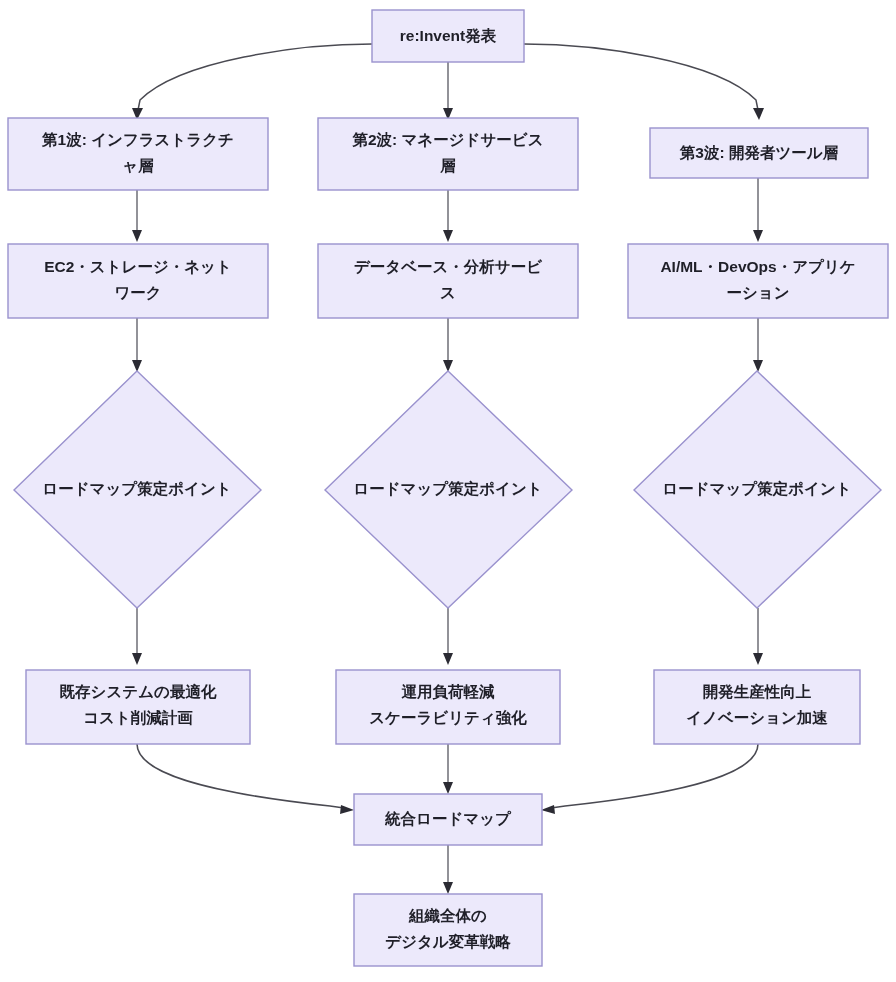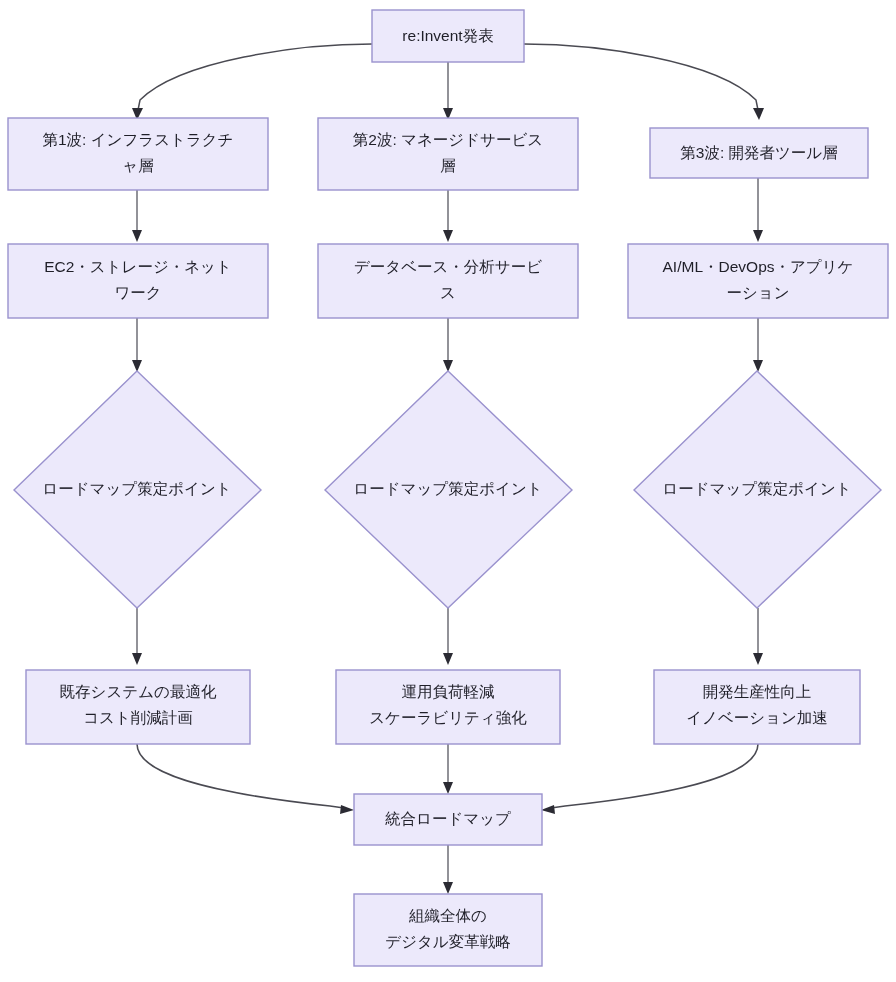--- a/index.html
+++ b/index.html
@@ -46,21 +46,21 @@
     stroke: #6e6e76;
   }
   .edge-arrow {
     fill: #2b2b33;
     stroke: none;
   }
 </style>
 </head>
 <body>
 
-<div id="flowchart-root" style="background: rgb(255, 255, 255);">
+<div id="flowchart-root" style="background: rgb(255, 255, 255); font-weight: bold;">
   <svg id="diagram" viewBox="0 0 896 982" xmlns="http://www.w3.org/2000/svg">
 
     <g>
 
       <g>
         <path class="edge-path" d="M 372,44 C 300,44 180,60 140,100 L 138,110" stroke="#4a4a52"></path>
         <polygon class="edge-arrow" points="137,120 132,108 143,108"></polygon>
       </g>
 
       <g>

